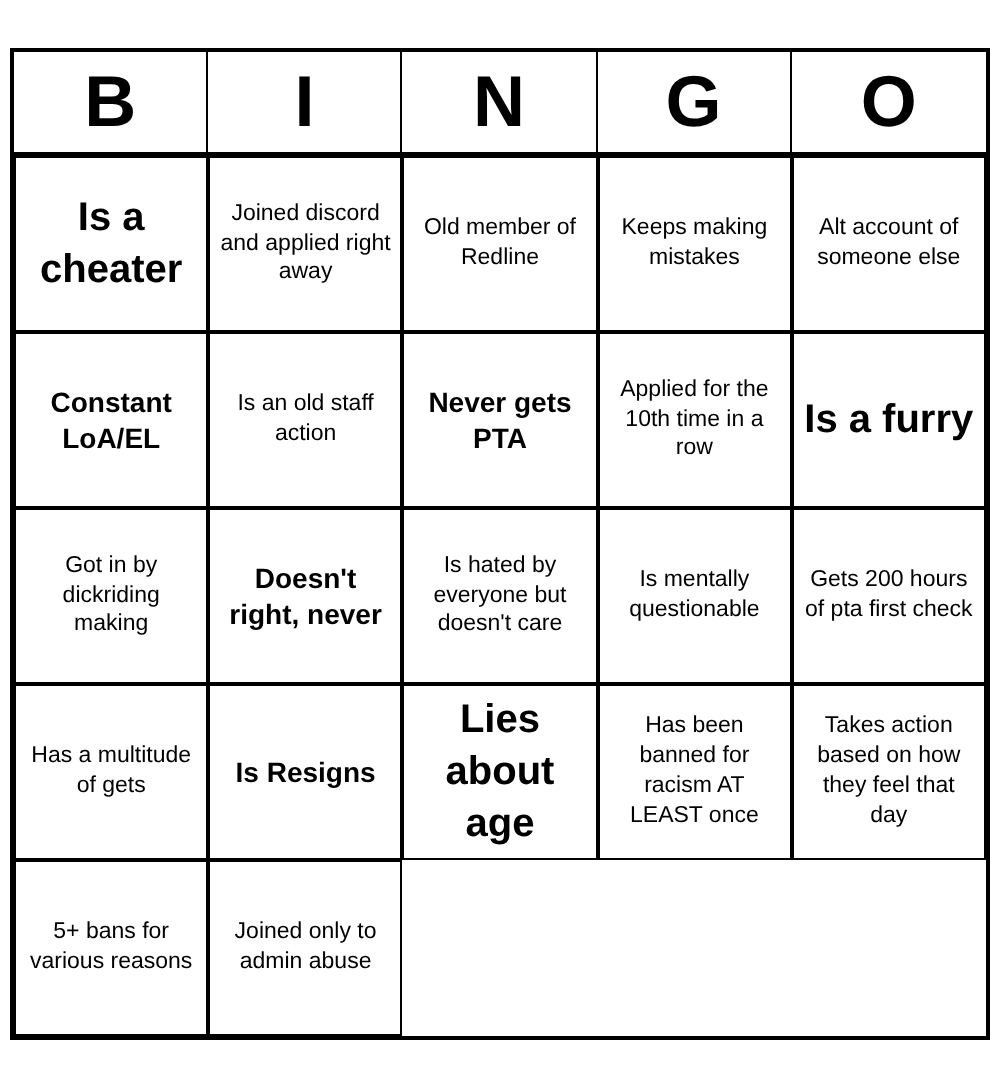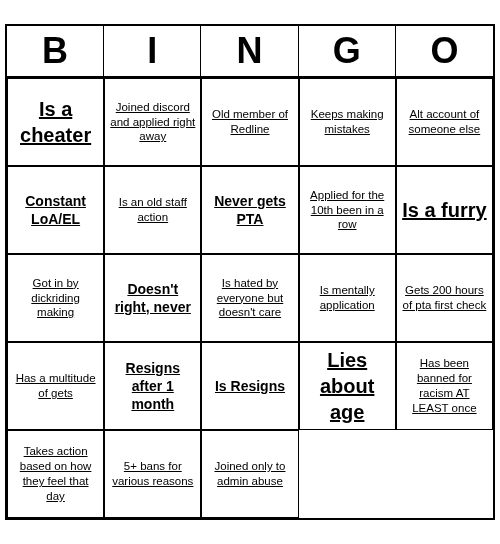--- a/index.html
+++ b/index.html
@@ -40,21 +40,20 @@
       border: 1px solid #000;
       min-height: 88px;
       display: flex;
       align-items: center;
       justify-content: center;
       text-align: center;
       padding: 4px;
       font-size: 11.5px;
       line-height: 1.3;
       word-break: break-word;
-      text-decoration: underline;
     }
     .bingo-cell.large-text {
       font-size: 20px;
       font-weight: bold;
     }
     .bingo-cell.medium-text {
       font-size: 14px;
       font-weight: bold;
     }
   </style>
@@ -71,29 +70,28 @@
     </div>
   <div class="bingo-grid">
   <div class="bingo-cell large-text">Is a cheater</div>
       <div class="bingo-cell">Joined discord and applied right away</div>
       <div class="bingo-cell">Old member of Redline</div>
       <div class="bingo-cell">Keeps making mistakes</div>
       <div class="bingo-cell">Alt account of someone else</div>
       <div class="bingo-cell medium-text">Constant LoA/EL</div>
       <div class="bingo-cell">Is an old staff action</div>
       <div class="bingo-cell medium-text">Never gets PTA</div>
-      <div class="bingo-cell">Applied for the 10th been in a row</div>
+      <div class="bingo-cell">Applied for the 10th time in a row</div>
       <div class="bingo-cell large-text">Is a furry</div>
       <div class="bingo-cell">Got in by dickriding making</div>
       <div class="bingo-cell medium-text">Doesn't right, never</div>
       <div class="bingo-cell">Is hated by everyone but doesn't care</div>
-      <div class="bingo-cell">Is mentally application</div>
+      <div class="bingo-cell">Is mentally questionable</div>
       <div class="bingo-cell">Gets 200 hours of pta first check</div>
       <div class="bingo-cell">Has a multitude of gets</div>
-      <div class="bingo-cell medium-text">Resigns after 1 month</div>
       <div class="bingo-cell medium-text">Is Resigns</div>
       <div class="bingo-cell large-text">Lies about age</div>
       <div class="bingo-cell">Has been banned for racism AT LEAST once</div>
       <div class="bingo-cell">Takes action based on how they feel that day</div>
       <div class="bingo-cell">5+ bans for various reasons</div>
       <div class="bingo-cell">Joined only to admin abuse</div>
     </div>
 </div>
 
 </body></html>

